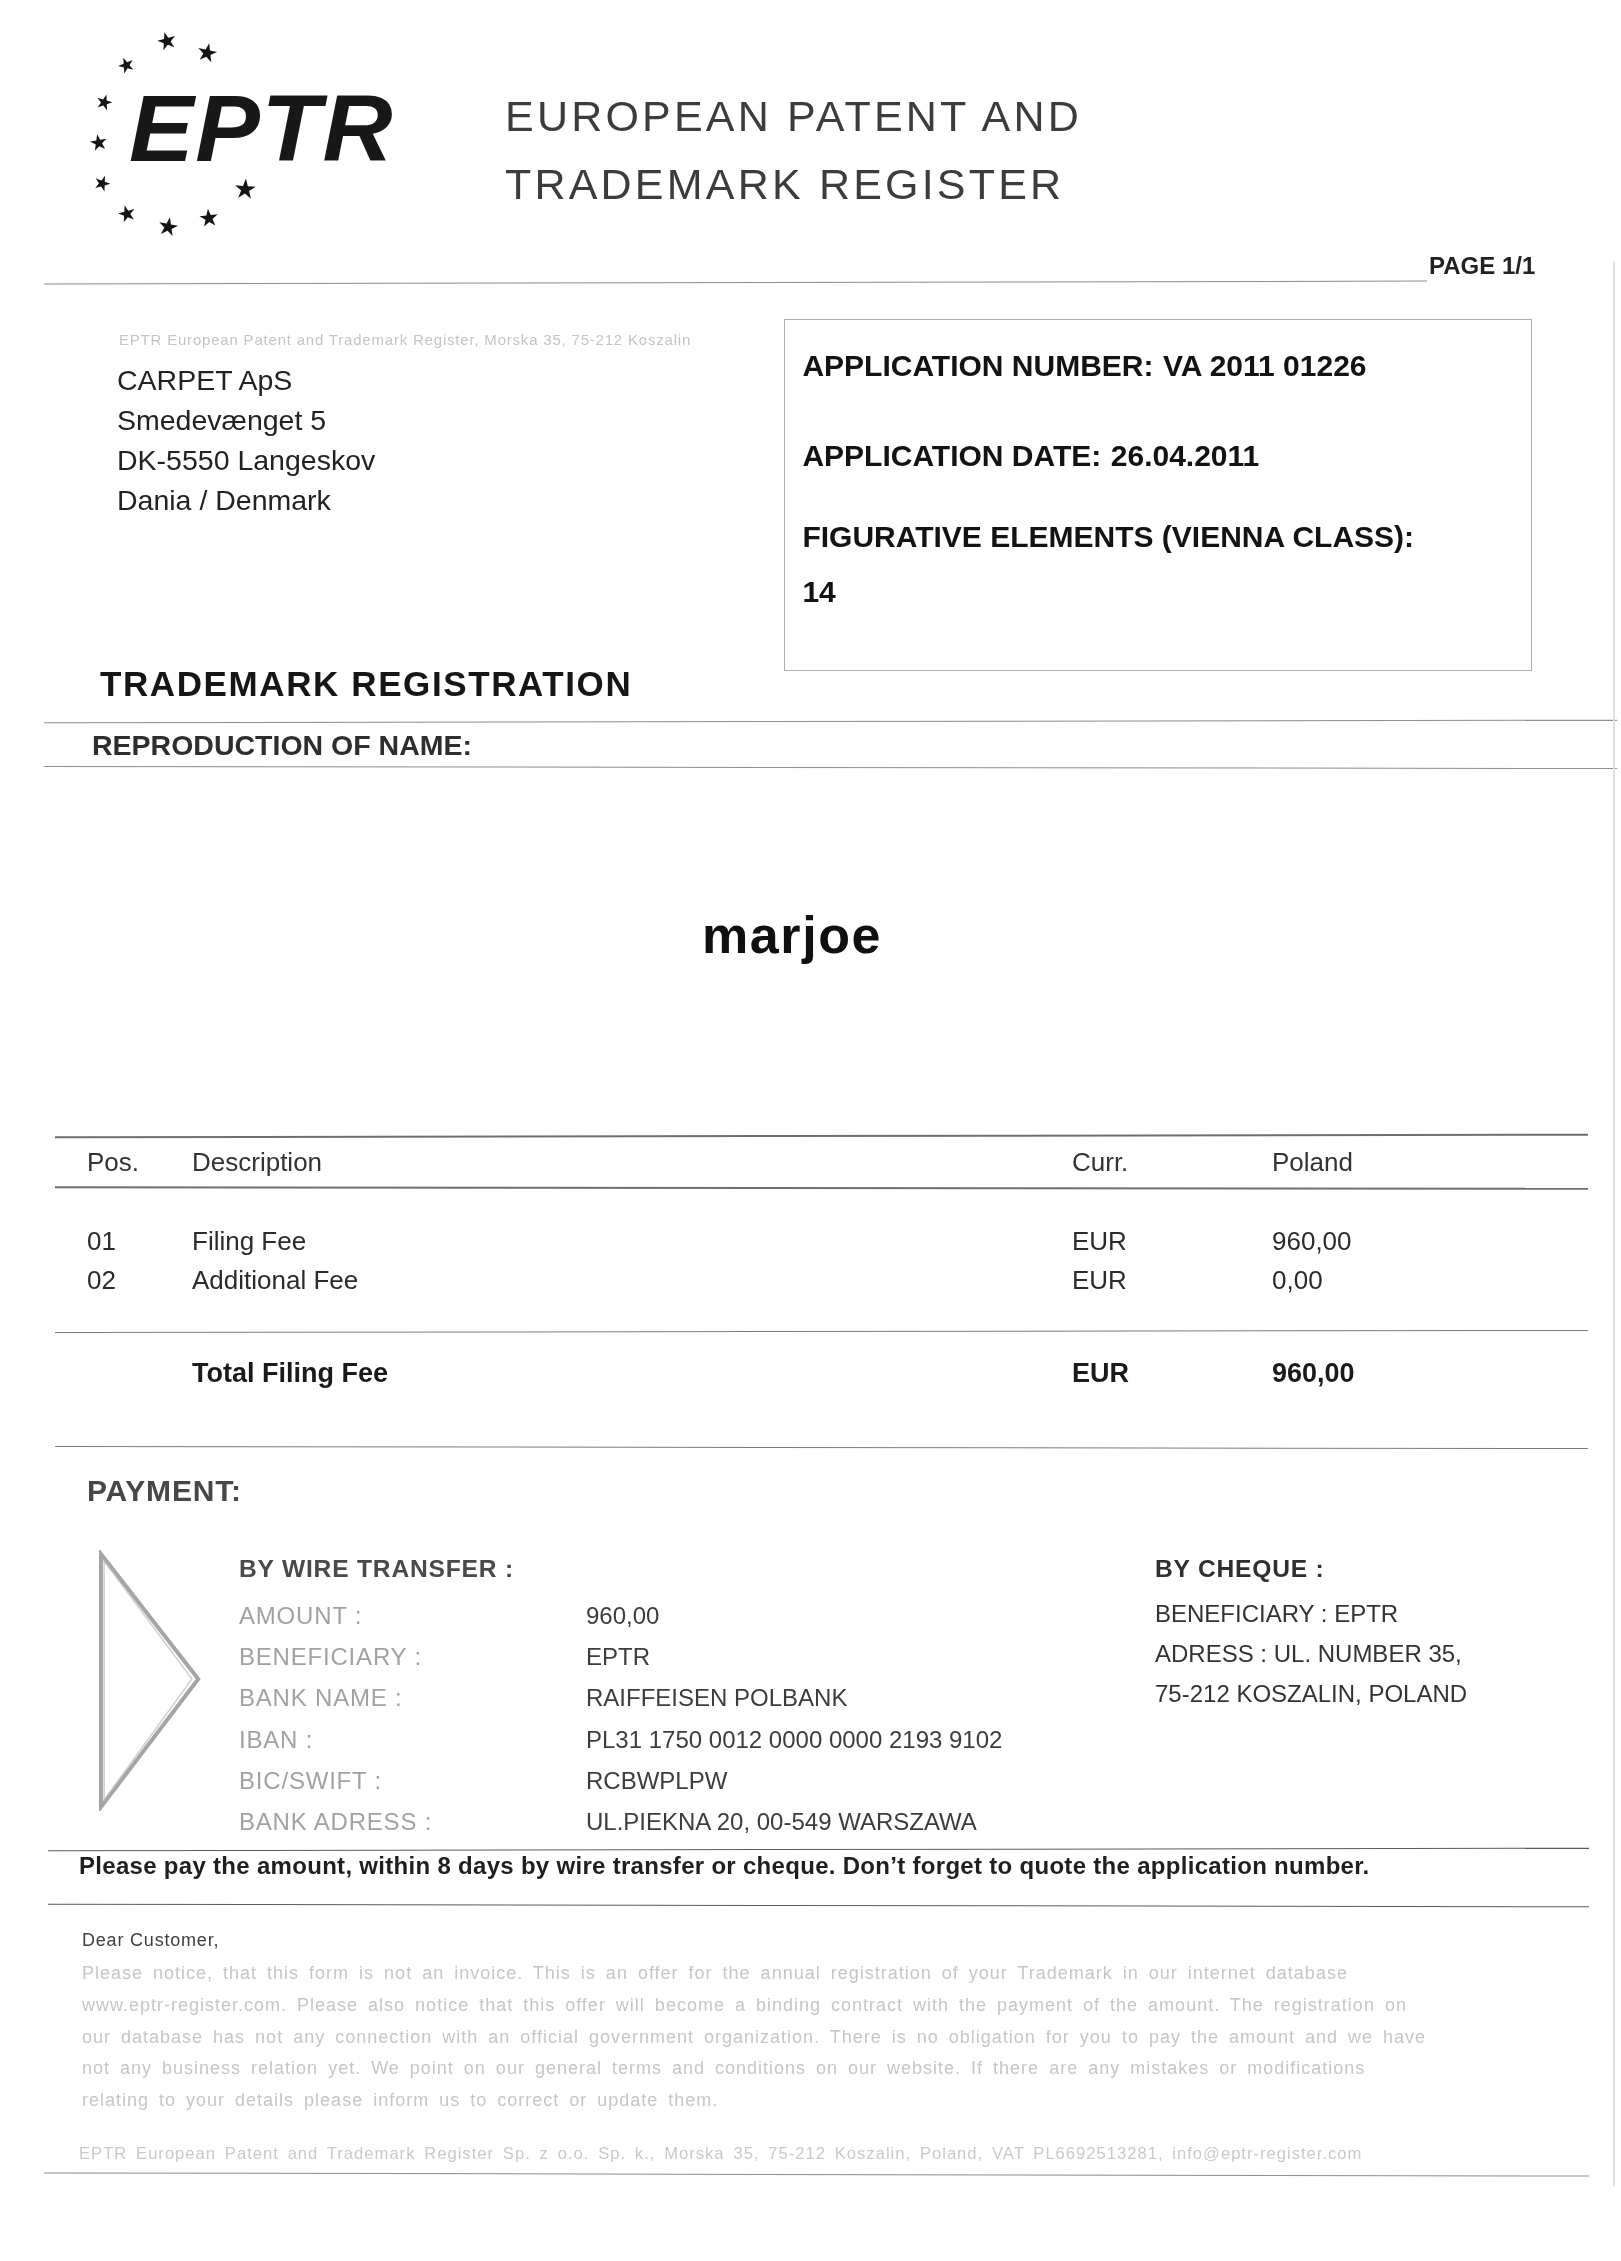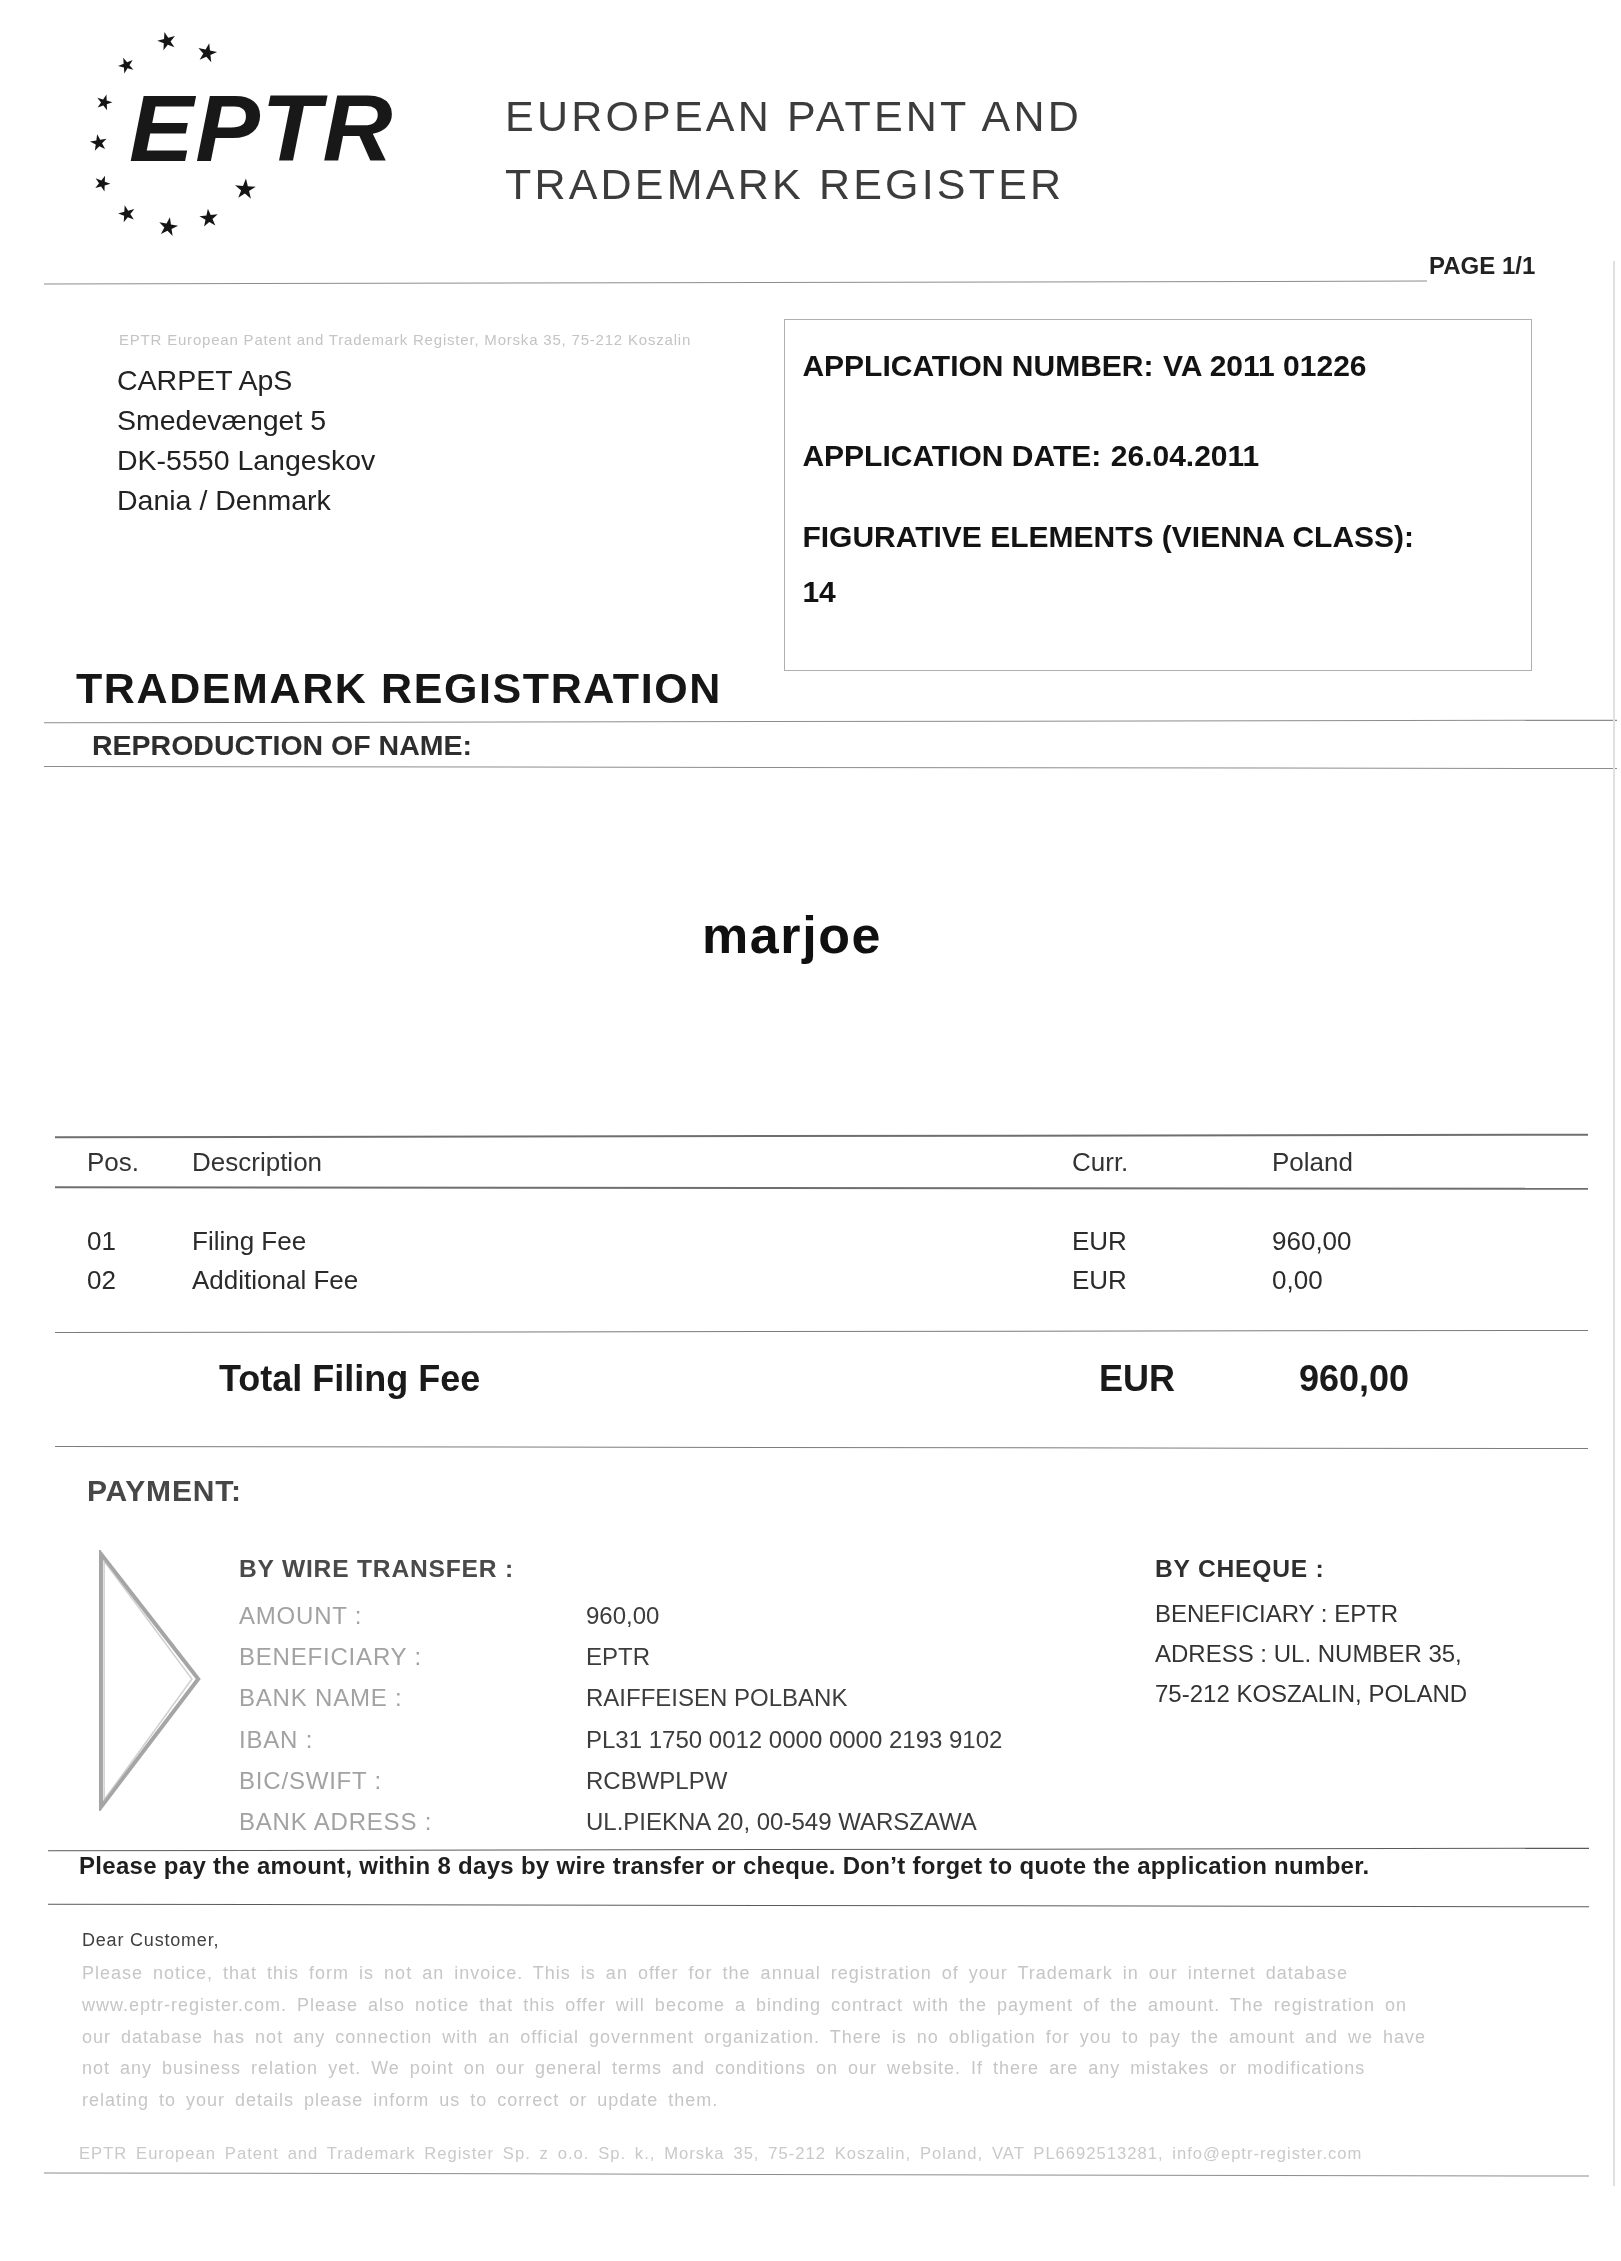--- a/index.html
+++ b/index.html
@@ -39,28 +39,28 @@
   .sender-line { left: 119px; top: 331px; font-size: 15px; letter-spacing: 0.8px; color: #c4c4c4; }
   .recipient { left: 117px; top: 360px; font-size: 28.5px; line-height: 40px; color: #222; white-space: nowrap; }
   .app-box {
     left: 784px; top: 319px; width: 746px; height: 350px;
     border: 1.6px solid #b0b0b0;
   }
   .app-line { position: absolute; left: 17.4px; font-size: 30px; font-weight: 700; color: #131313; white-space: nowrap; }
   .app-line .val { margin-left: 9.5px; }
 
   
-  .tm-title { left: 76px; top: 664px; font-size: 43px; font-weight: 700; letter-spacing: 1.6px; color: #161616; }
+  .tm-title { left: 100px; top: 664px; font-size: 35px; font-weight: 700; letter-spacing: 1.6px; color: #161616; }
   .repro-label { left: 92px; top: 729px; font-size: 28.5px; font-weight: 700; color: #2e2e2e; }
   .mark-word { left: 702px; top: 905px; font-size: 52px; font-weight: 700; letter-spacing: 1.6px; color: #101010; }
 
   
   .cell { position: absolute; font-size: 26px; color: #2b2b2b; white-space: nowrap; }
   .cell.hdr { color: #333; }
-  .cell.bold { font-size: 36px; font-weight: 700; color: #1a1a1a; margin-left: 27px; }
+  .cell.bold { font-size: 27px; font-weight: 700; color: #1a1a1a; }
   .c-pos { left: 87px; }
   .c-desc { left: 192px; }
   .c-curr { left: 1072px; }
   .c-amt { left: 1272px; }
 
   
   .payment-title { left: 87px; top: 1474px; font-size: 30px; font-weight: 700; letter-spacing: 0.8px; color: #474747; }
   .wire-title { left: 239px; top: 1555px; font-size: 24.6px; font-weight: 700; color: #4a4a4a; letter-spacing: 0.8px; }
   .wire-row { position: absolute; left: 239px; font-size: 24px; }
   .wire-row .lbl { display: inline-block; width: 347px; color: #a2a2a2; letter-spacing: 0.8px; }

